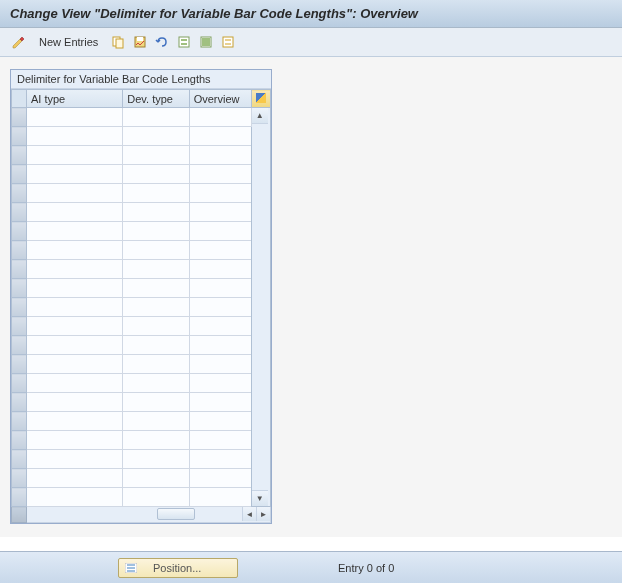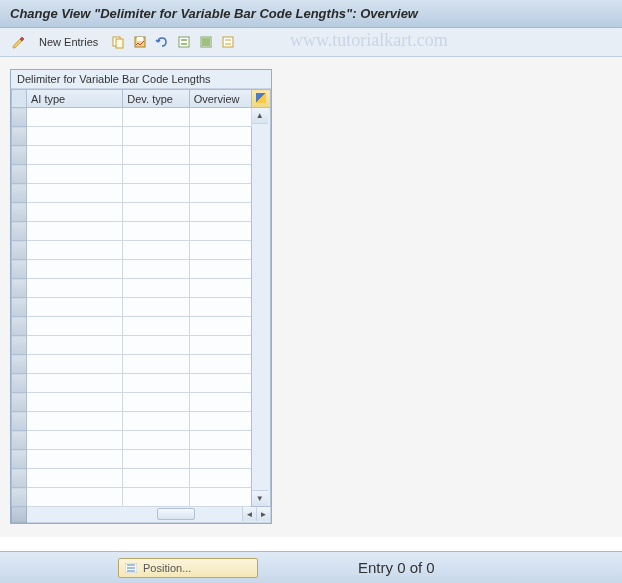--- a/index.html
+++ b/index.html
@@ -161,37 +161,37 @@
       bottom: 0; left: 0; right: 0;
       height: 32px;
       background: linear-gradient(to bottom, #e0eaf6 0%, #c8d8ea 100%);
       border-top: 1px solid #a8b8cc;
       display: flex;
       align-items: center;
       padding: 0 10px;
     }
     .position-btn {
       margin-left: 108px;
-      width: 140px;
+      width: 120px;
       height: 20px;
       background: linear-gradient(to bottom, #fcf4dc 0%, #f4e8b8 100%);
       border: 1px solid #b8a868;
       border-radius: 2px;
       display: flex;
       align-items: center;
       padding: 0 6px;
-      gap: 6px;
+      gap: 16px;
       cursor: pointer;
       font-size: 11px;
       color: #555;
     }
     .pos-icon { width: 12px; height: 10px; display: inline-block; }
     .entry-info {
       margin-left: 100px;
-      font-size: 15px;
+      font-size: 11px;
       color: #333;
     }
     .col-ai { width: 90px; }
     .col-dev { width: 62px; }
     .col-delim { width: 58px; }
   </style>
 </head>
 <body>
 
 <div class="title-bar">Change View "Delimiter for Variable Bar Code Lengths": Overview</div>
@@ -236,21 +236,20 @@
         <rect x="3" y="3" width="8" height="8" fill="#a0c080"></rect>
       </svg>
   </span>
   <span class="toolbar-btn">
     <svg width="14" height="14" viewBox="0 0 14 14">
         <rect x="2" y="2" width="10" height="10" fill="#fff" stroke="#c8a030" stroke-width="1"></rect>
         <rect x="4" y="4" width="6" height="2" fill="#e8d090"></rect>
         <rect x="4" y="8" width="6" height="2" fill="#e8d090"></rect>
       </svg>
   </span>
-  <span class="watermark">www.tutorialkart.com</span>
 </div>
 
 <div class="content-area">
   <div class="table-container">
     <div class="table-title">Delimiter for Variable Bar Code Lengths</div>
     <table class="data-table">
       <thead>
         <tr class="header-row">
           <th class="row-selector-hdr"></th>
           <th class="header-cell col-ai">AI type</th>

